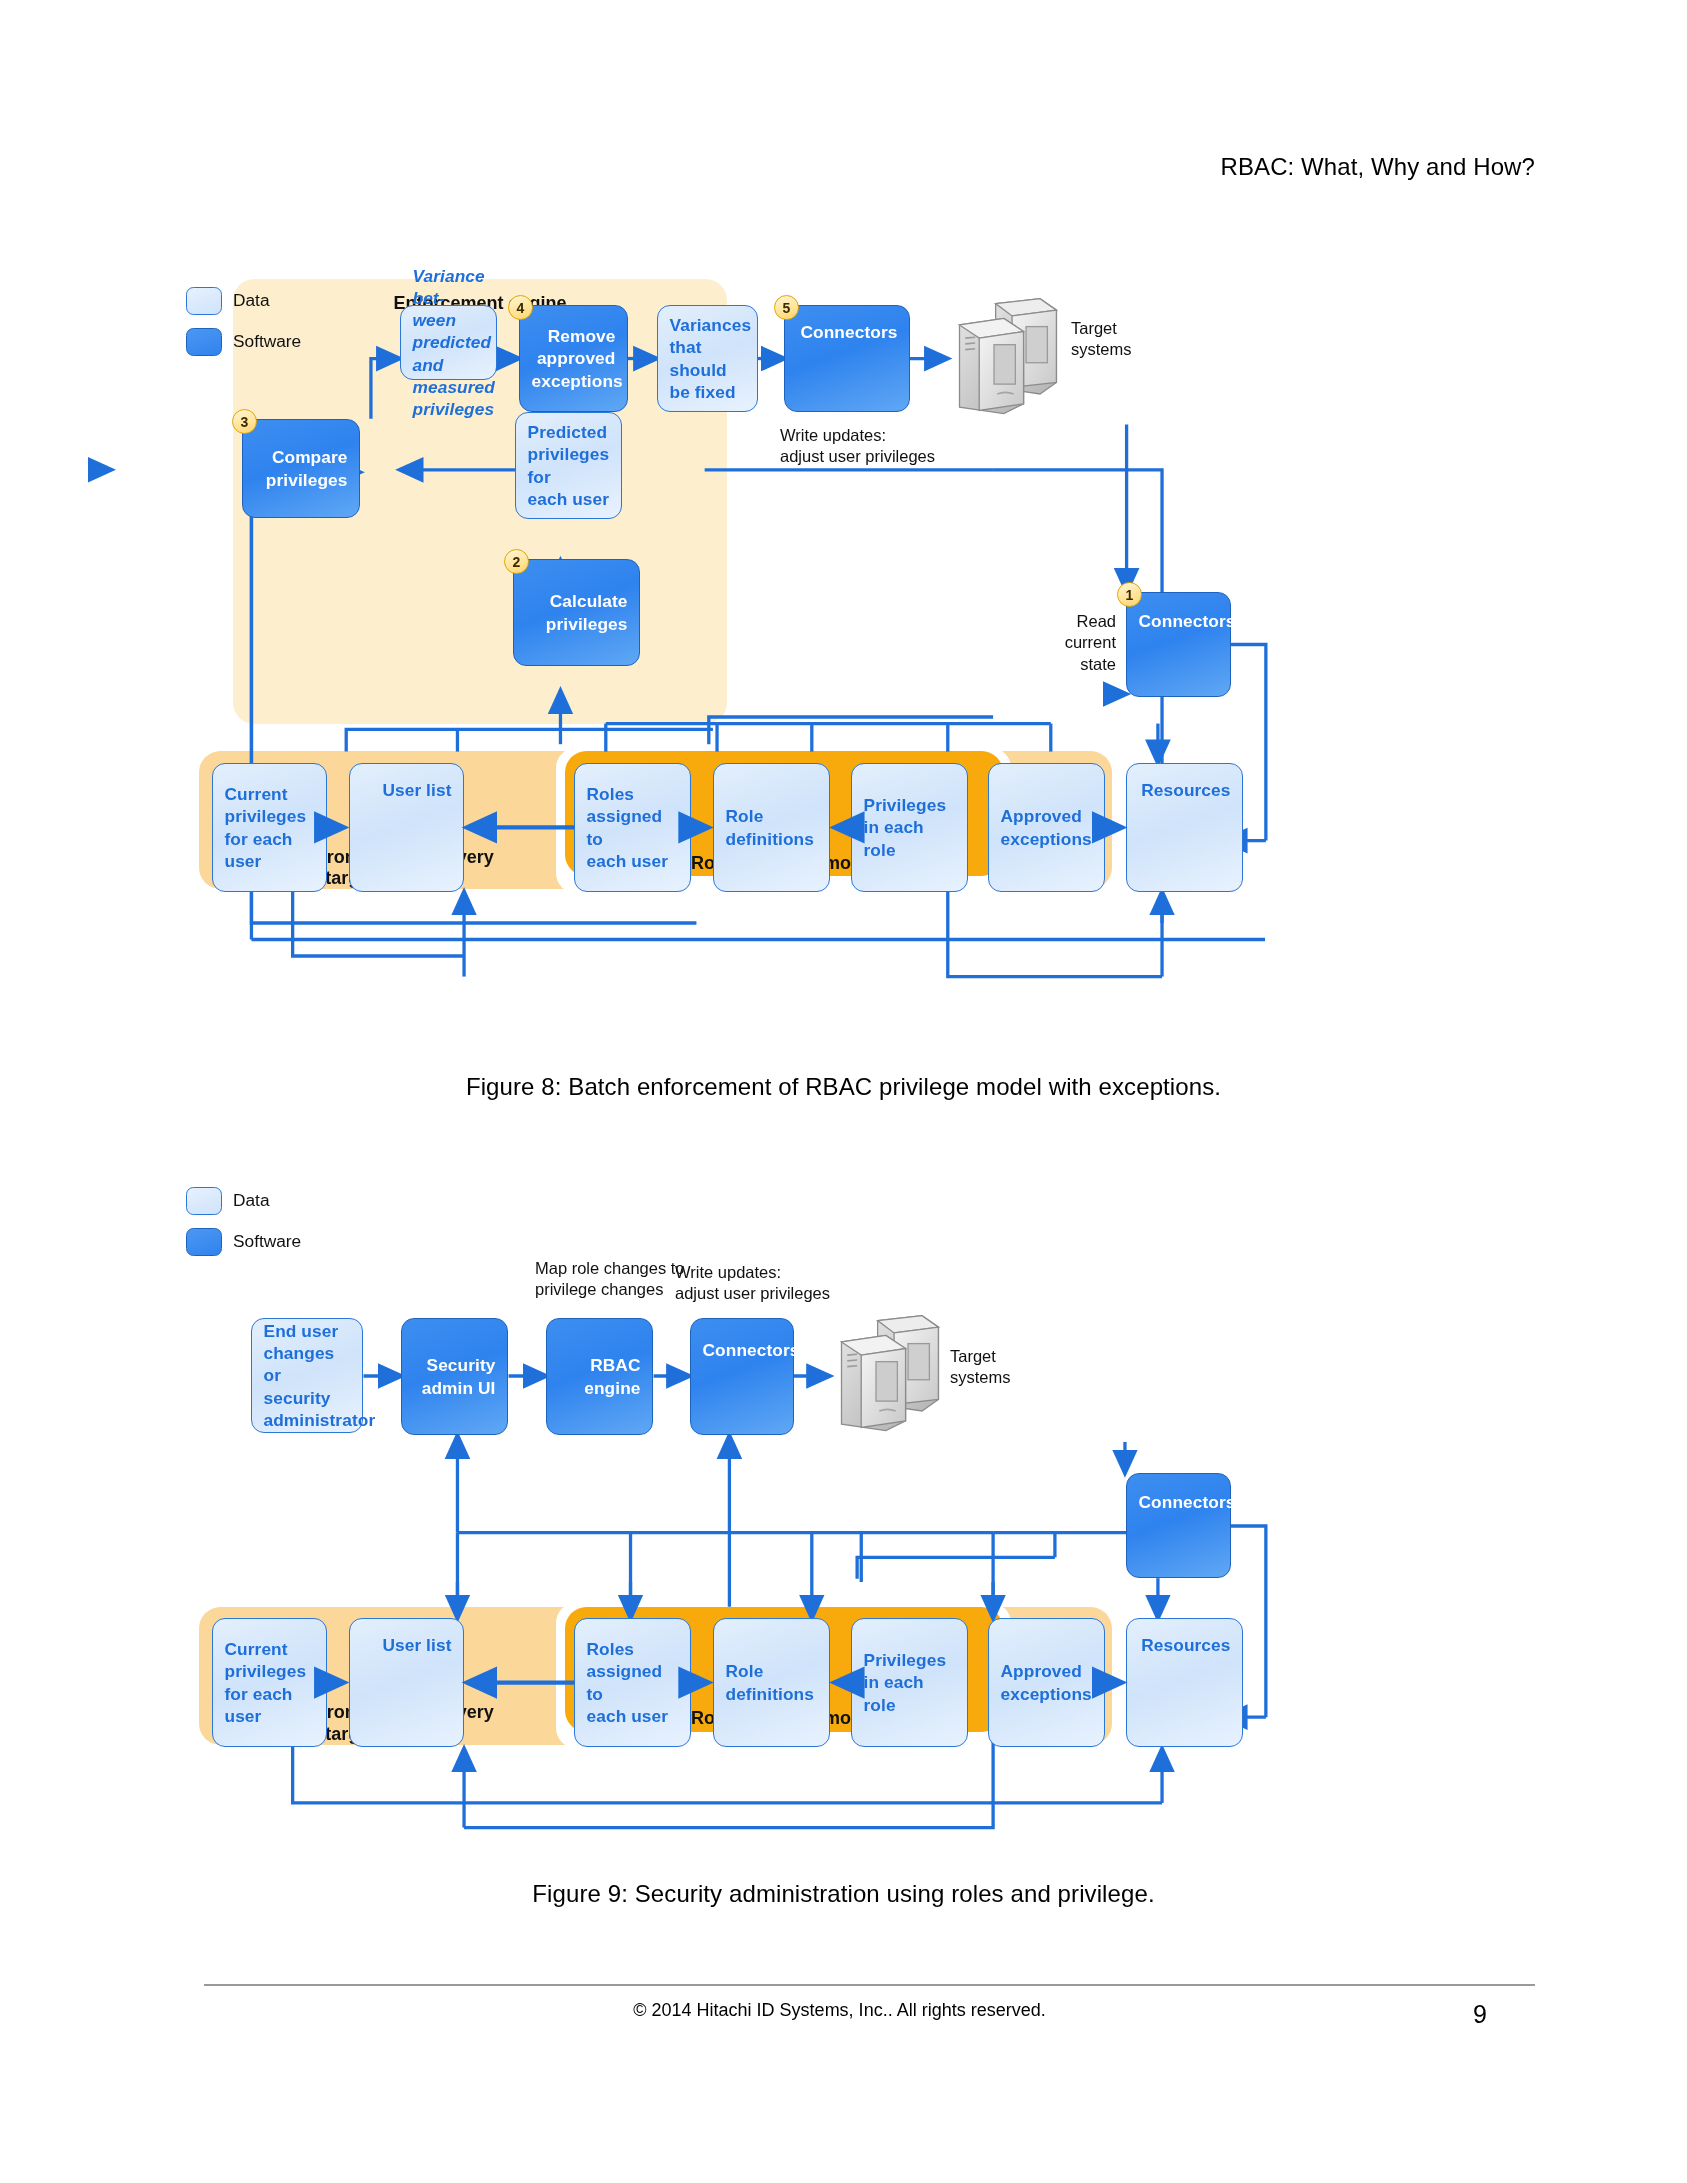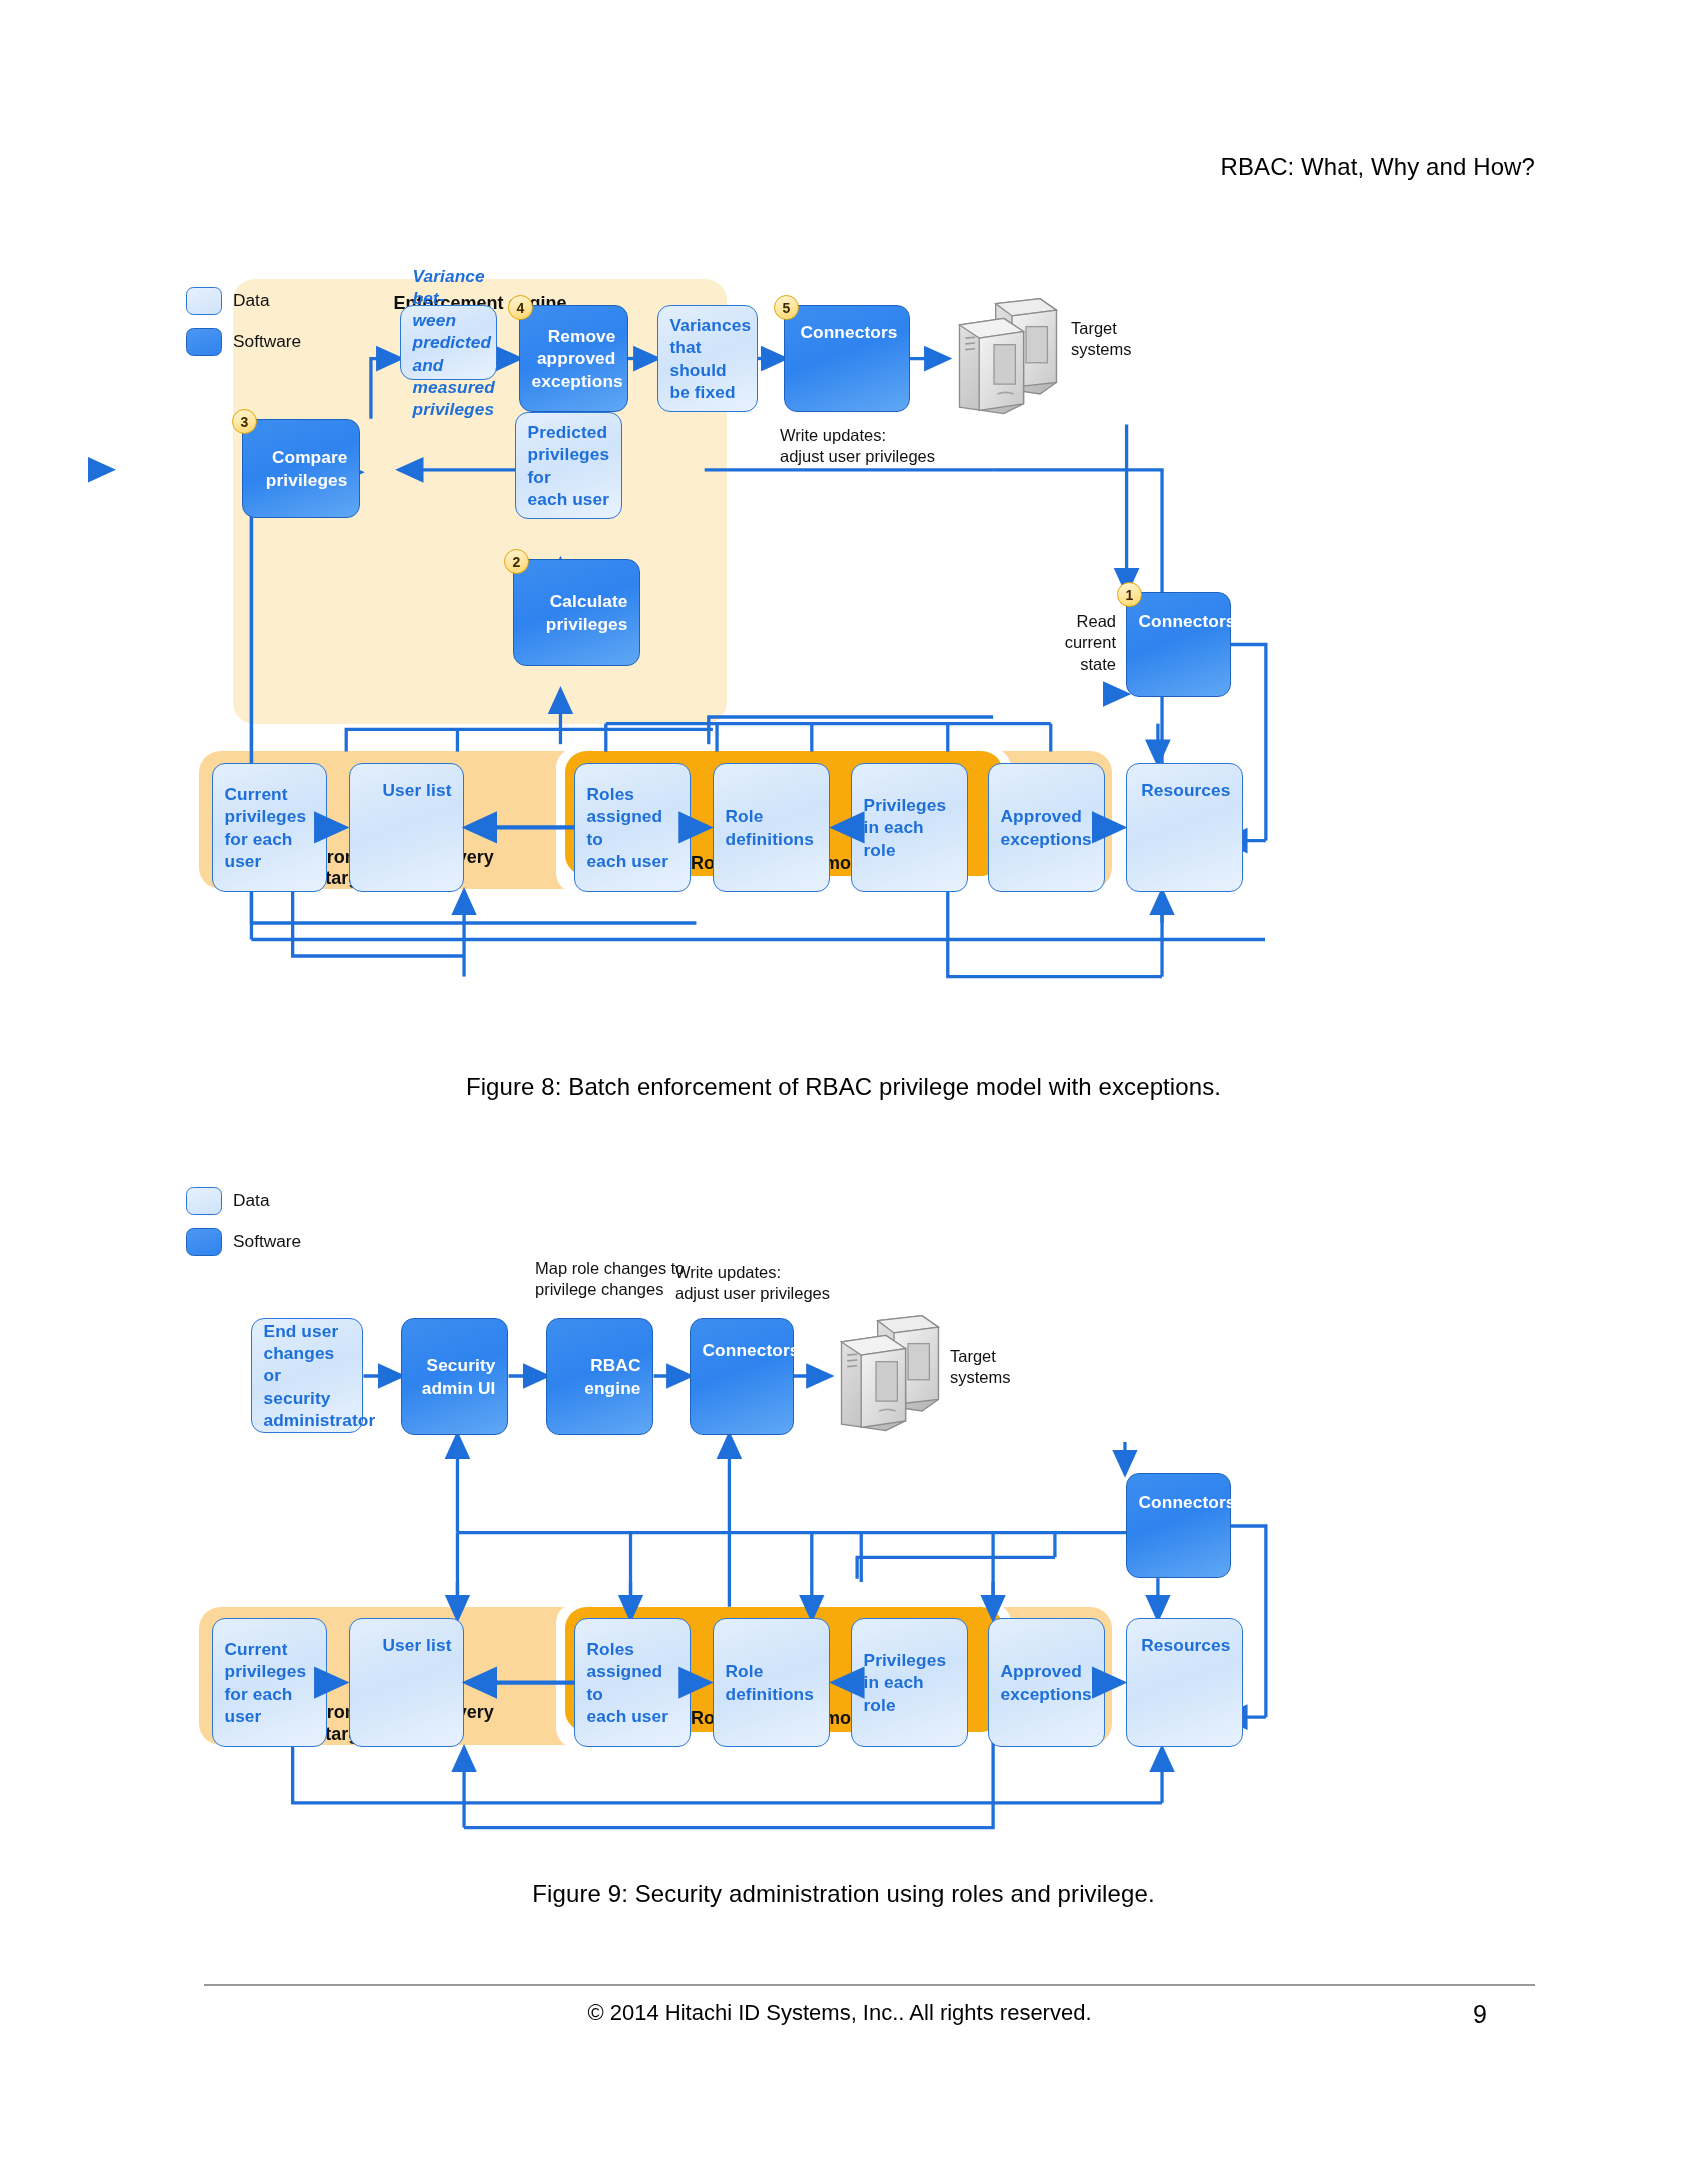--- a/index.html
+++ b/index.html
@@ -16,21 +16,21 @@
   .running-head{
     position:absolute;top:153px;right:152px;
     font-size:24px;letter-spacing:0.1px;white-space:nowrap;margin-left:20px;
   }
   .footer-rule{
     position:absolute;left:204px;right:152px;top:1984px;
     height:1.6px;background:#999;
   }
   .footer-text{
     position:absolute;top:2000px;left:0;right:8px;
-    text-align:center;font-size:22px;
+    text-align:center;font-size:18px;
   }
   .footer-page{
     position:absolute;top:2000px;right:200px;
     font-size:25px;
   }
 
   
   .caption{
     position:absolute;left:0;right:0;text-align:center;
     font-size:24px;letter-spacing:0.1px;

